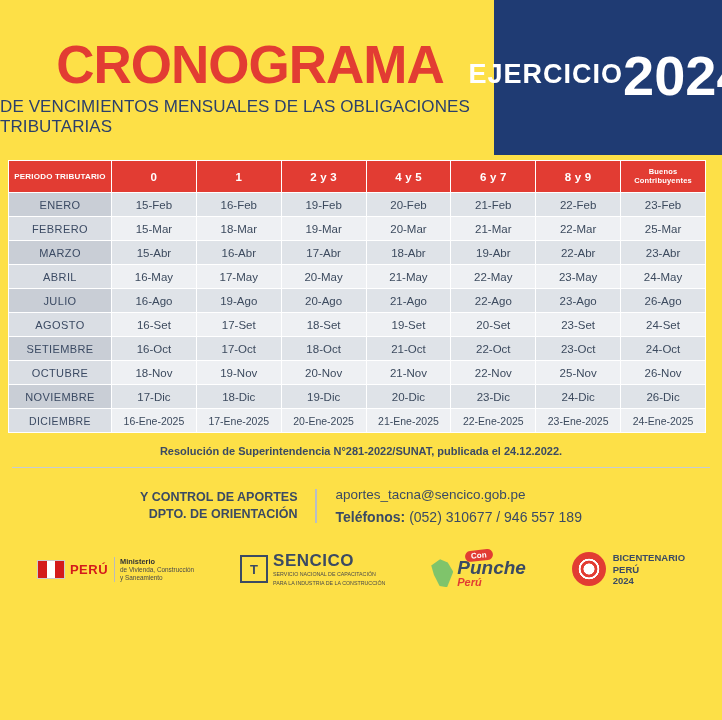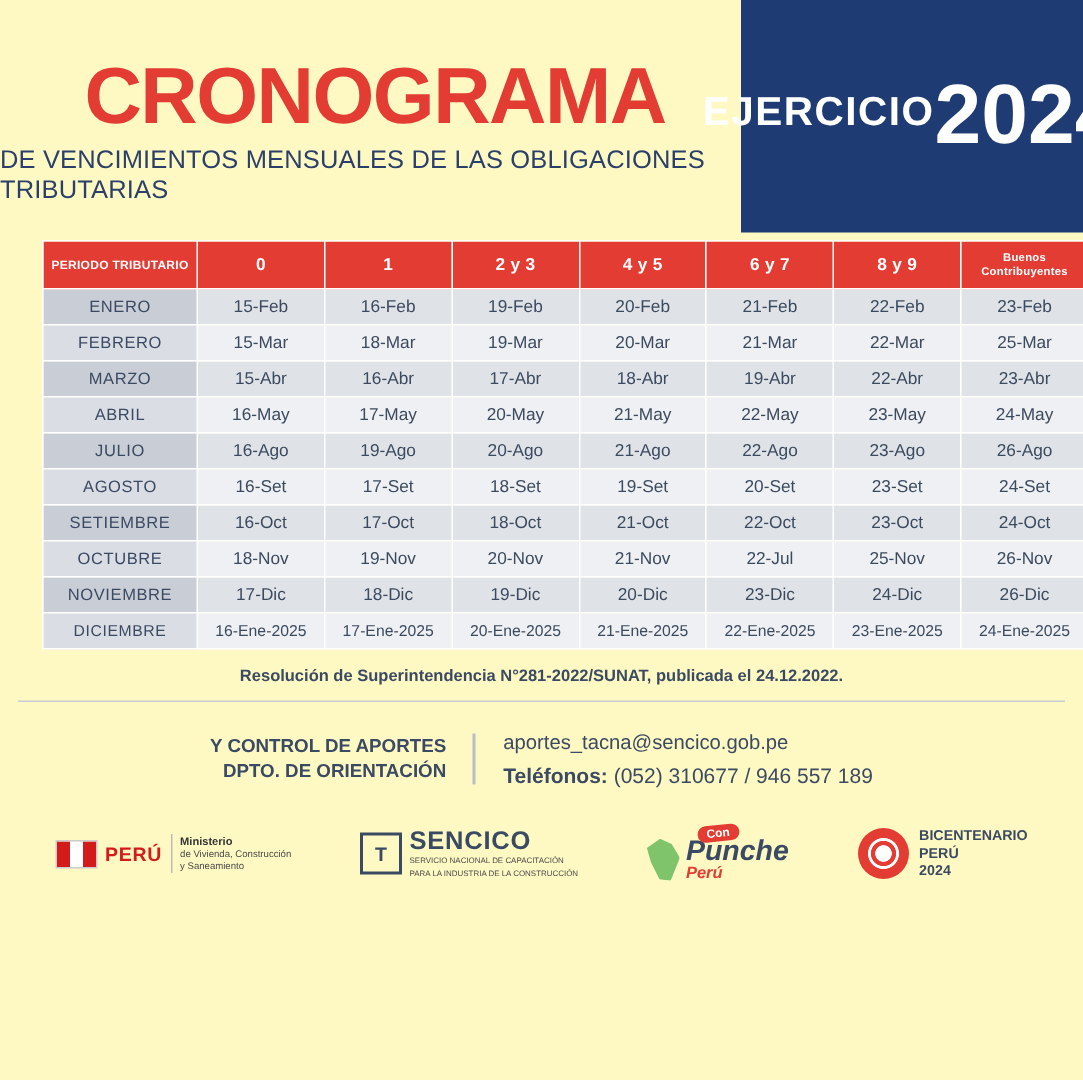--- a/index.html
+++ b/index.html
@@ -2,21 +2,21 @@
 <html><head>
 <meta charset="utf-8">
 <style>
   html,body{margin:0;padding:0;}
   body{
     width:722px;height:720px;
     background:#eef1f4;
     font-family:"Liberation Sans", sans-serif;
     overflow:hidden;
   }
-  .page{position:relative;width:722px;height:720px;background:#fef9c3;}
+  .page{position:relative;width:722px;height:720px;background:#fde047;}
 
   
   .header{position:relative;height:160px;}
   .header-left{
     position:absolute;left:0;top:0;width:500px;height:160px;
     display:flex;flex-direction:column;justify-content:center;align-items:center;
     padding-top:14px;box-sizing:border-box;
   }
   .title-main{
     font-size:53px;font-weight:bold;color:#e23c33;letter-spacing:-1px;
@@ -29,21 +29,21 @@
   .header-right{
     position:absolute;right:0;top:0;width:228px;height:155px;
     background:#1f3b73;
     display:flex;flex-direction:row;align-items:center;justify-content:center;
     box-sizing:border-box;padding-bottom:6px;
   }
   .ej-label{color:#ffffff;font-size:27px;font-weight:bold;letter-spacing:1px;line-height:1;}
   .ej-year{color:#ffffff;font-size:56px;font-weight:bold;line-height:1;margin-top:2px;}
 
   
-  .table-wrap{padding:0 28px;box-sizing:border-box;}
+  .table-wrap{padding:0 8px;box-sizing:border-box;}
   table{border-collapse:collapse;width:698px;table-layout:fixed;}
   thead th{
     background:#e23c33;color:#ffffff;font-size:9px;font-weight:bold;
     padding:7px 2px;text-align:center;border:1px solid #ffffff;
     letter-spacing:0.2px;
   }
   thead th.col-period{font-size:8px;width:98px;}
   thead th.digit{font-size:11.5px;}
   thead th.buenos{font-size:7.5px;line-height:1.15;}
   tbody td{
@@ -224,21 +224,21 @@
           <td>22-Oct</td>
           <td>23-Oct</td>
           <td>24-Oct</td>
         </tr>
         <tr class="even">
           <td class="month">OCTUBRE</td>
           <td>18-Nov</td>
           <td>19-Nov</td>
           <td>20-Nov</td>
           <td>21-Nov</td>
-          <td>22-Jul</td>
+          <td>22-Nov</td>
           <td>25-Nov</td>
           <td>26-Nov</td>
         </tr>
         <tr class="odd">
           <td class="month">NOVIEMBRE</td>
           <td>17-Dic</td>
           <td>18-Dic</td>
           <td>19-Dic</td>
           <td>20-Dic</td>
           <td>23-Dic</td>

